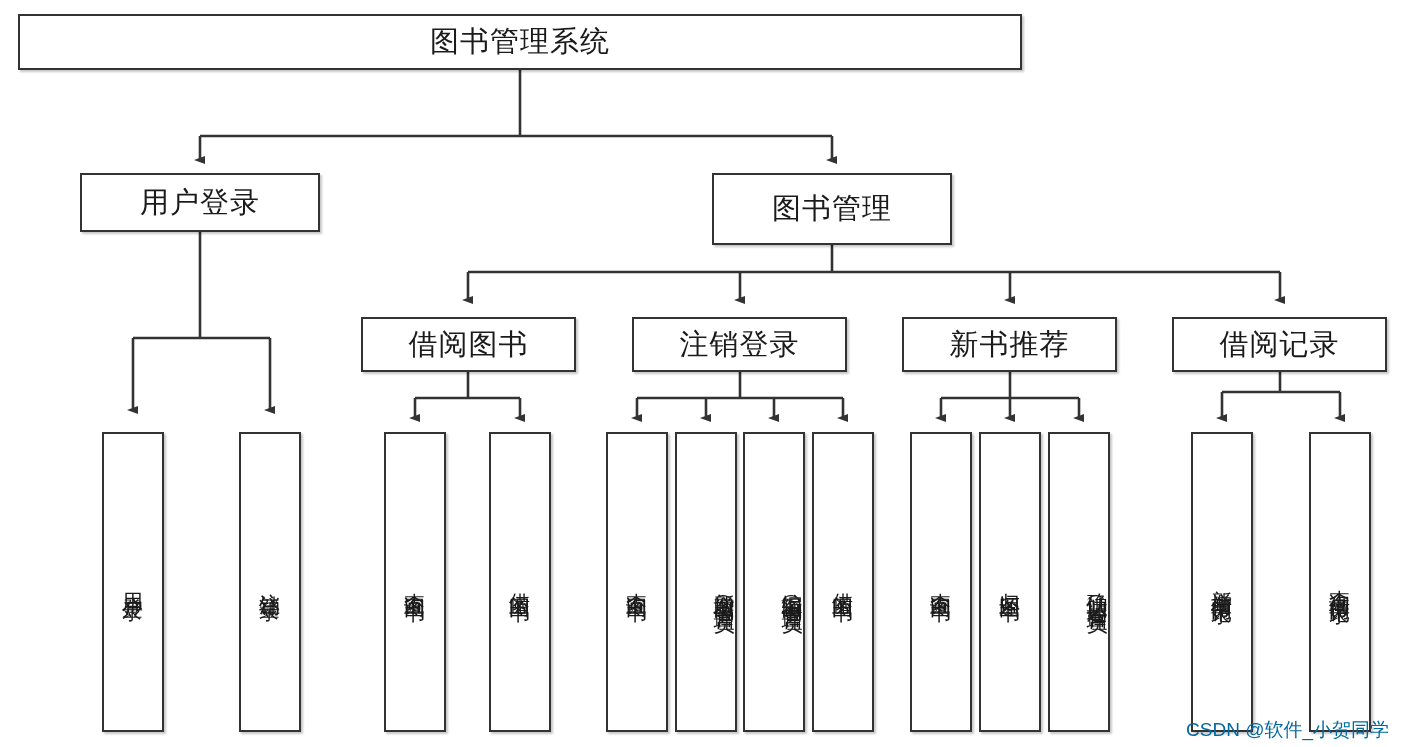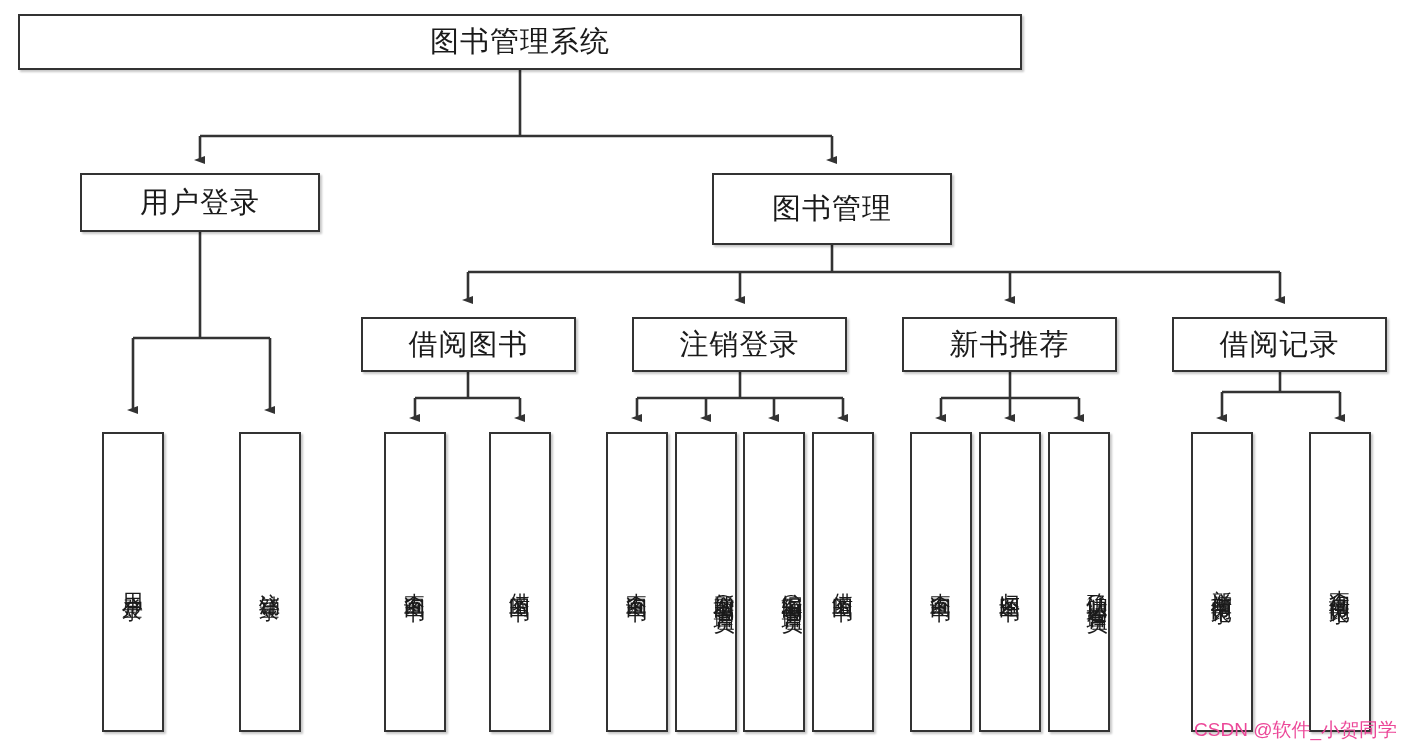--- a/index.html
+++ b/index.html
@@ -52,24 +52,24 @@
   }
   .node.vert.mid {
     align-items: center;
     padding-top: 0;
   }
   .node-label {
     white-space: pre-line;
   }
   #watermark {
     position: absolute;
-    right: 8px;
+    right: 16px;
     bottom: 4px;
     font-size: 19px;
-    color: #ec4899;
+    color: #0369a1;
     font-family: "Liberation Sans", "DejaVu Sans", sans-serif;
     white-space: nowrap;
     pointer-events: none;
   }
 </style>
 </head>
 <body>
 
 <div id="canvas">
 

